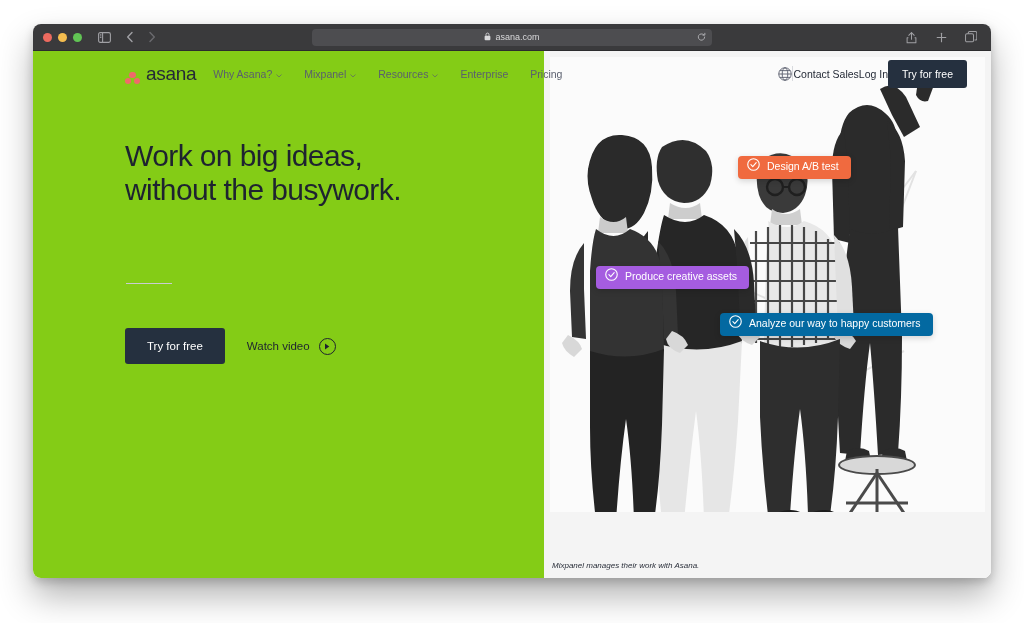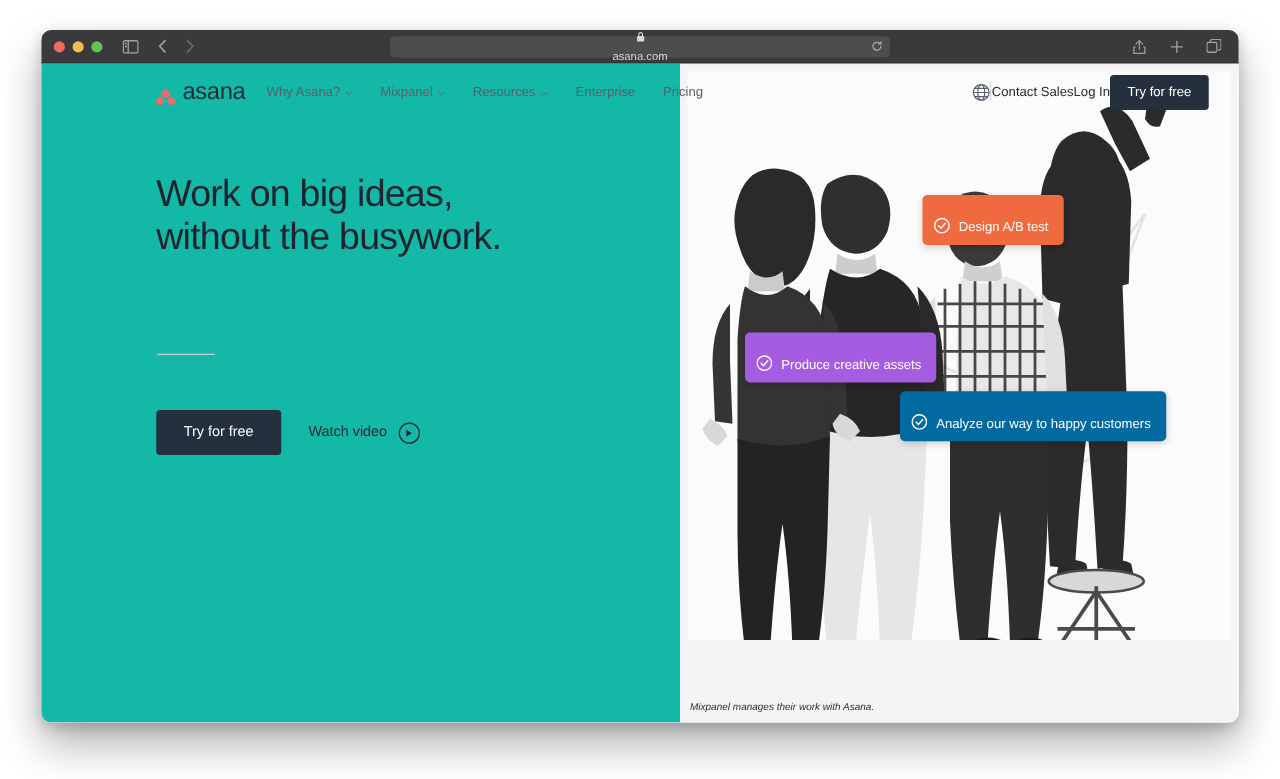--- a/index.html
+++ b/index.html
@@ -63,21 +63,21 @@
     width: 400px;
     height: 17px;
     display: flex;
     align-items: center;
     justify-content: center;
     background: #4d4d50;
     border-radius: 4px;
   }
   .addr-inner {
     display: flex; align-items: center; gap: 4px;
-    font-size: 9px; color: #d9d9db; flex-direction: column;
+    font-size: 9px; color: #d9d9db;
   }
   .lock-icon { display: block; }
   .reload-btn {
     position: absolute;
     right: 6px; top: 50%;
     transform: translateY(-50%);
     color: #b4b4b8;
     display: flex;
   }
   .toolbar-right {
@@ -130,21 +130,21 @@
     padding: 8px 14px; border-radius: 3px;
     border: none; cursor: pointer; white-space: nowrap;
     font-family: inherit;
   }
 
   
   .hero-left {
     width: 511px;
     padding: 88px 0 0 92px;
     position: relative;
-    background: #14b8a6;
+    background: #84cc16;
   }
   .headline {
     font-size: 30px;
     line-height: 1.14;
     color: #1e2330;
     font-weight: 400;
     letter-spacing: -0.6px;
     white-space: pre-line;
   }
   .rule {
@@ -189,21 +189,21 @@
     left: 8px; bottom: 8px;
     font-size: 8px;
     font-style: italic;
     color: #2a2f3a;
   }
 
   
   .badge {
     position: absolute;
     display: flex; align-items: center; gap: 7px;
-    padding: 18px 12px 6px 9px;
+    padding: 2px 12px 6px 9px;
     border-radius: 4px;
     color: #ffffff;
     font-size: 10.5px;
     white-space: nowrap;
     box-shadow: 0 2px 6px rgba(0,0,0,0.16);
     cursor: pointer;
   }
   .badge .chk { display: block; flex: 0 0 auto; }
   .badge-ab      { background: #f06a3f; left: 194px; top: 105px; }
   .badge-produce { background: #a55ce0; left: 52px; top: 215px; }

